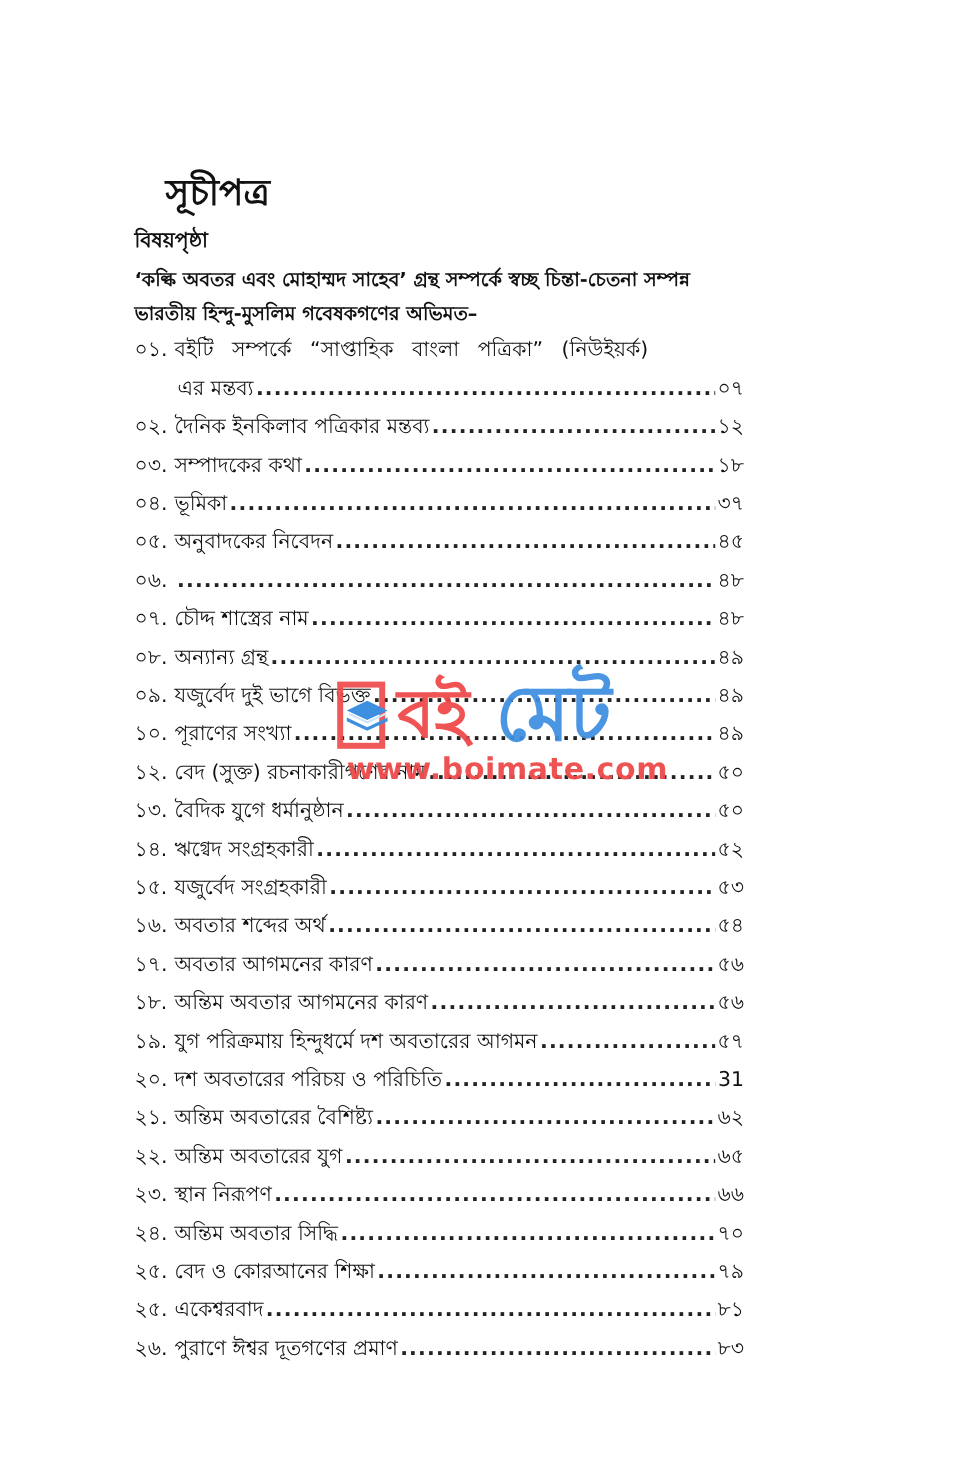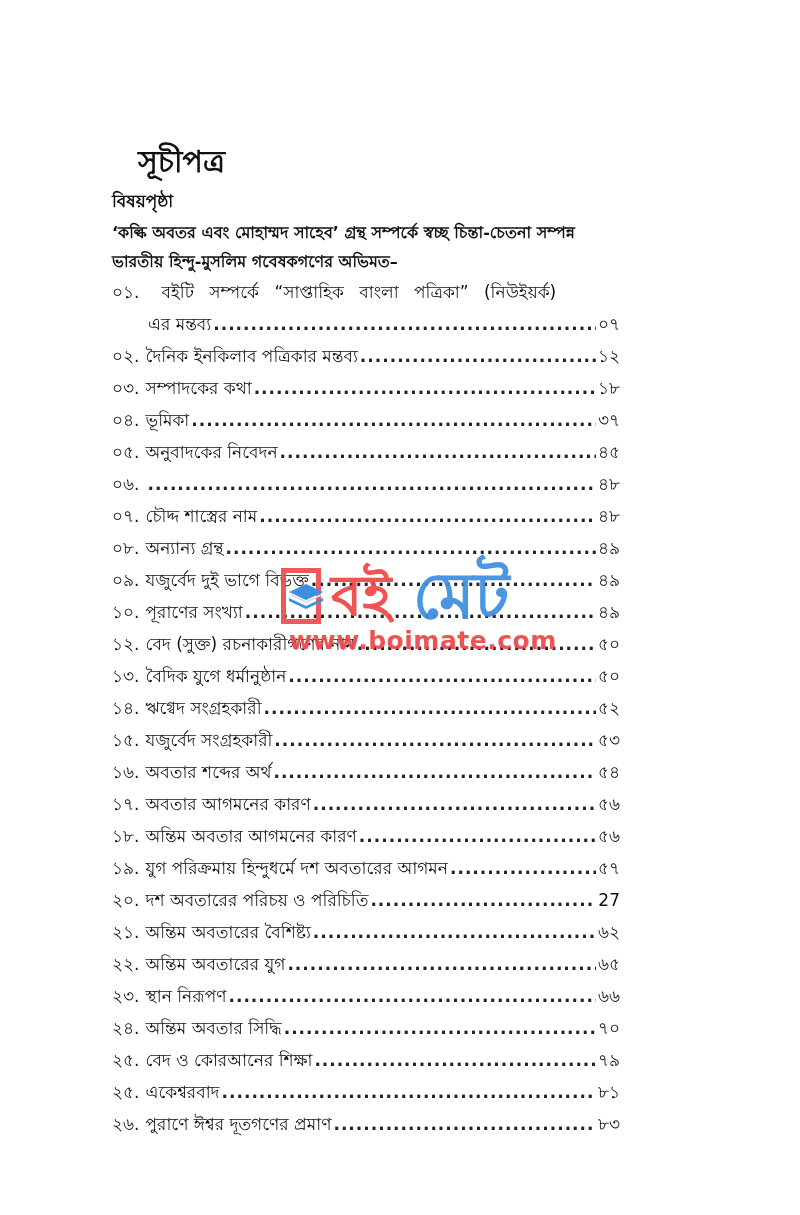--- a/index.html
+++ b/index.html
@@ -73,21 +73,20 @@
     color: #222;
   }
   .toc-row .dots::before {
     content: "......................................................................................................................................................";
   }
   .toc-row .page-no {
     flex: 0 0 auto;
   }
   .toc-row.wrap-first .label {
     word-spacing: 10px;
-    margin-left: 16px;
   }
   .toc-row.continuation {
     padding-left: 36px;
   }
 
   
   .watermark {
     position: absolute;
     left: 281px;
     top: 564px;
@@ -268,21 +267,21 @@
       <li class="toc-row">
         <span class="num">১৯.</span>
         <span class="label">যুগ পরিক্রমায় হিন্দুধর্মে দশ অবতারের আগমন</span>
         <span class="dots"></span>
         <span class="page-no">৫৭</span>
       </li>
       <li class="toc-row">
         <span class="num">২০.</span>
         <span class="label">দশ অবতারের পরিচয় ও পরিচিতি</span>
         <span class="dots"></span>
-        <span class="page-no">27</span>
+        <span class="page-no">31</span>
       </li>
       <li class="toc-row">
         <span class="num">২১.</span>
         <span class="label">অন্তিম অবতারের বৈশিষ্ট্য</span>
         <span class="dots"></span>
         <span class="page-no">৬২</span>
       </li>
       <li class="toc-row">
         <span class="num">২২.</span>
         <span class="label">অন্তিম অবতারের যুগ</span>

